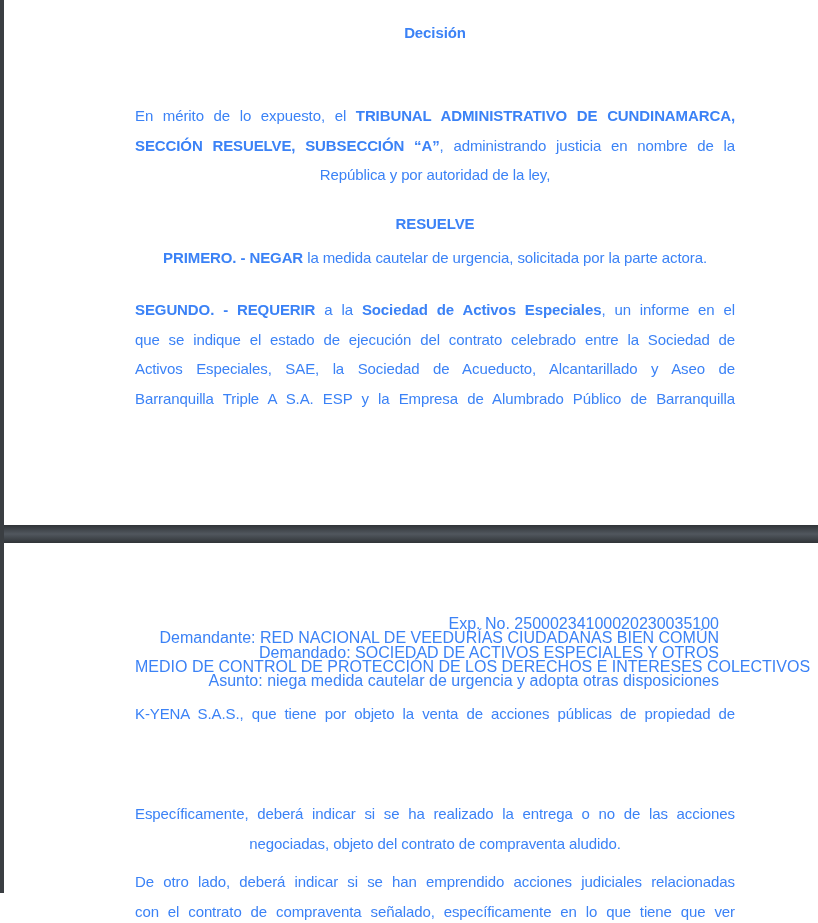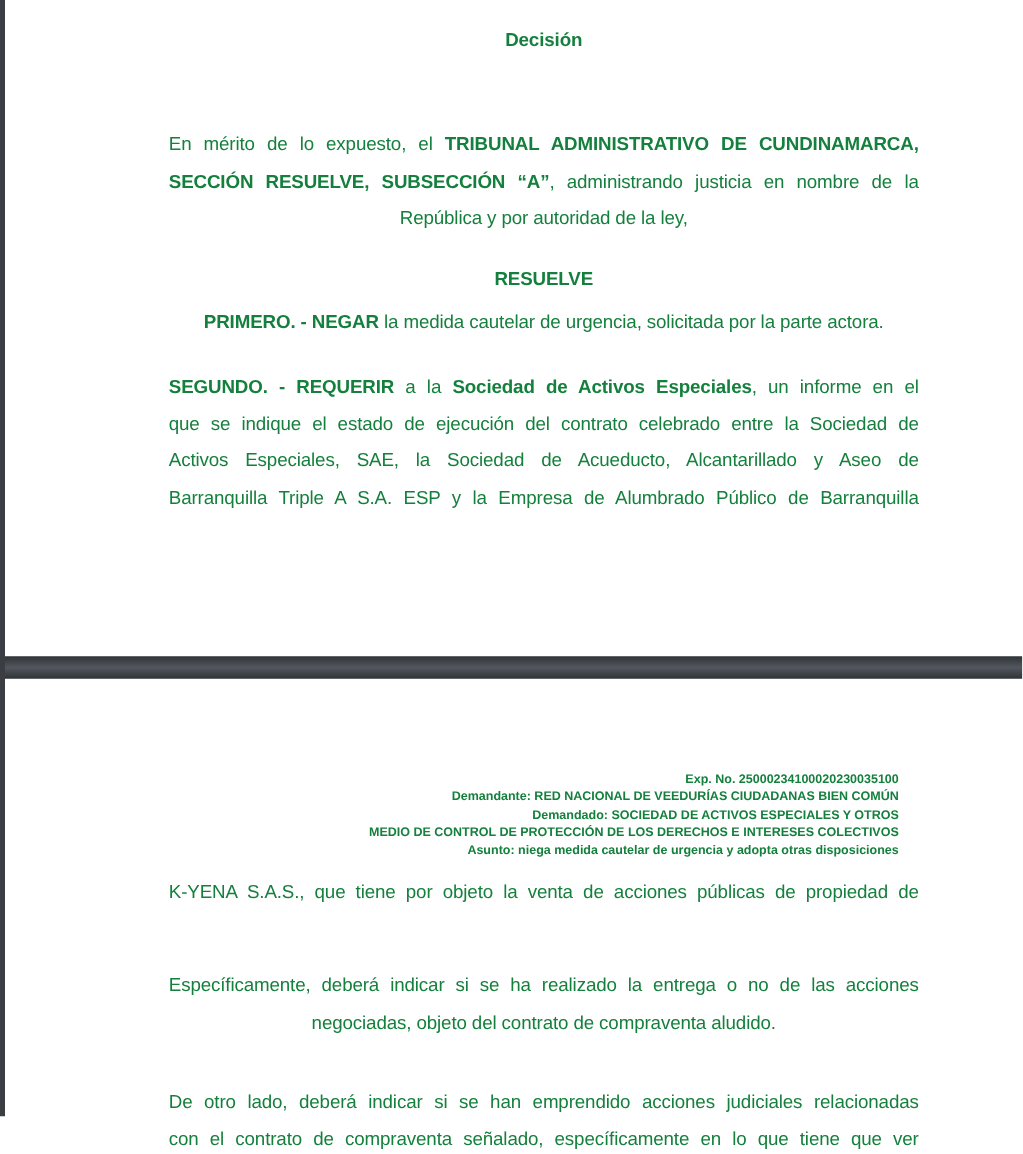--- a/index.html
+++ b/index.html
@@ -3,21 +3,21 @@
 <meta charset="utf-8">
 <style>
   html,body { margin:0; padding:0; background:#ffffff; }
   .screen {
     position: relative;
     width: 818px;
     height: 923px;
     background: #ffffff;
     overflow: hidden;
     font-family: "Liberation Sans", sans-serif;
-    color: #15803d;
+    color: #3b82f6;
   }
   .abs { position: absolute; }
 
   
   .textblock {
     left: 135px;
     width: 600px;
     font-size: 15px;
     letter-spacing: -0.1px;
   }
@@ -35,22 +35,21 @@
     text-align: center;
     font-weight: bold;
     line-height: 29.5px;
   }
 
   
   .case-header {
     left: 135px;
     width: 584px;
     text-align: right;
-    font-size: 10px;
-    font-weight: bold;
+    font-size: 16px;
   }
   .case-header .hline {
     line-height: 14.3px;
     height: 14.3px;
     white-space: nowrap;
   }
 
   .page-number {
     left: 135px;
     width: 600px;
@@ -106,21 +105,21 @@
     <div class="hline">Demandante: RED NACIONAL DE VEEDURÍAS CIUDADANAS BIEN COMÚN</div>
     <div class="hline">Demandado: SOCIEDAD DE ACTIVOS ESPECIALES Y OTROS</div>
     <div class="hline">MEDIO DE CONTROL DE PROTECCIÓN DE LOS DERECHOS E INTERESES COLECTIVOS</div>
     <div class="hline">Asunto: niega medida cautelar de urgencia y adopta otras disposiciones</div>
   </div>
 
   <div class="abs textblock" style="top:699px;">
       <div class="line just"><span>K-YENA S.A.S., que tiene por objeto la venta de acciones públicas de propiedad de</span></div>
     </div>
 
-  <div class="abs textblock" style="top:774px;">
+  <div class="abs textblock" style="top:799px;">
       <div class="line just"><span>Específicamente, deberá indicar si se ha realizado la entrega o no de las acciones</span></div>
       <div class="line"><span>negociadas, objeto del contrato de compraventa aludido.</span></div>
     </div>
 
   <div class="abs textblock" style="top:867px;">
       <div class="line just"><span>De otro lado, deberá indicar si se han emprendido acciones judiciales relacionadas</span></div>
       <div class="line just"><span>con el contrato de compraventa señalado, específicamente en lo que tiene que ver</span></div>
     </div>
 
   <div class="abs left-edge"></div>

